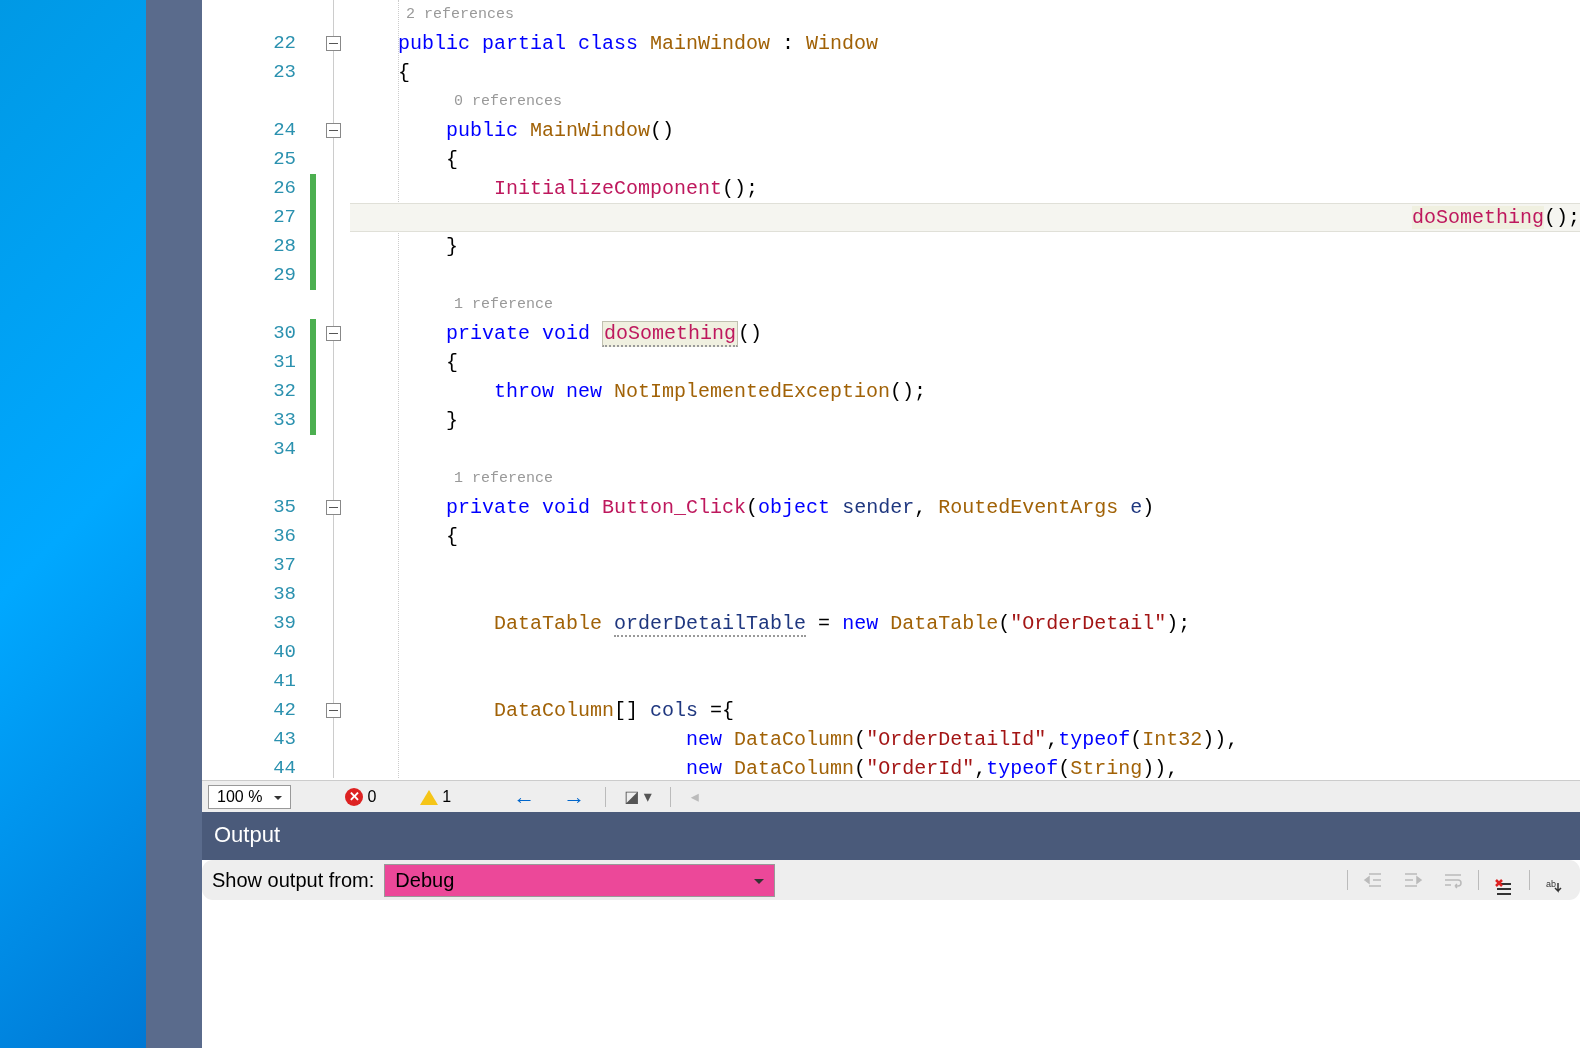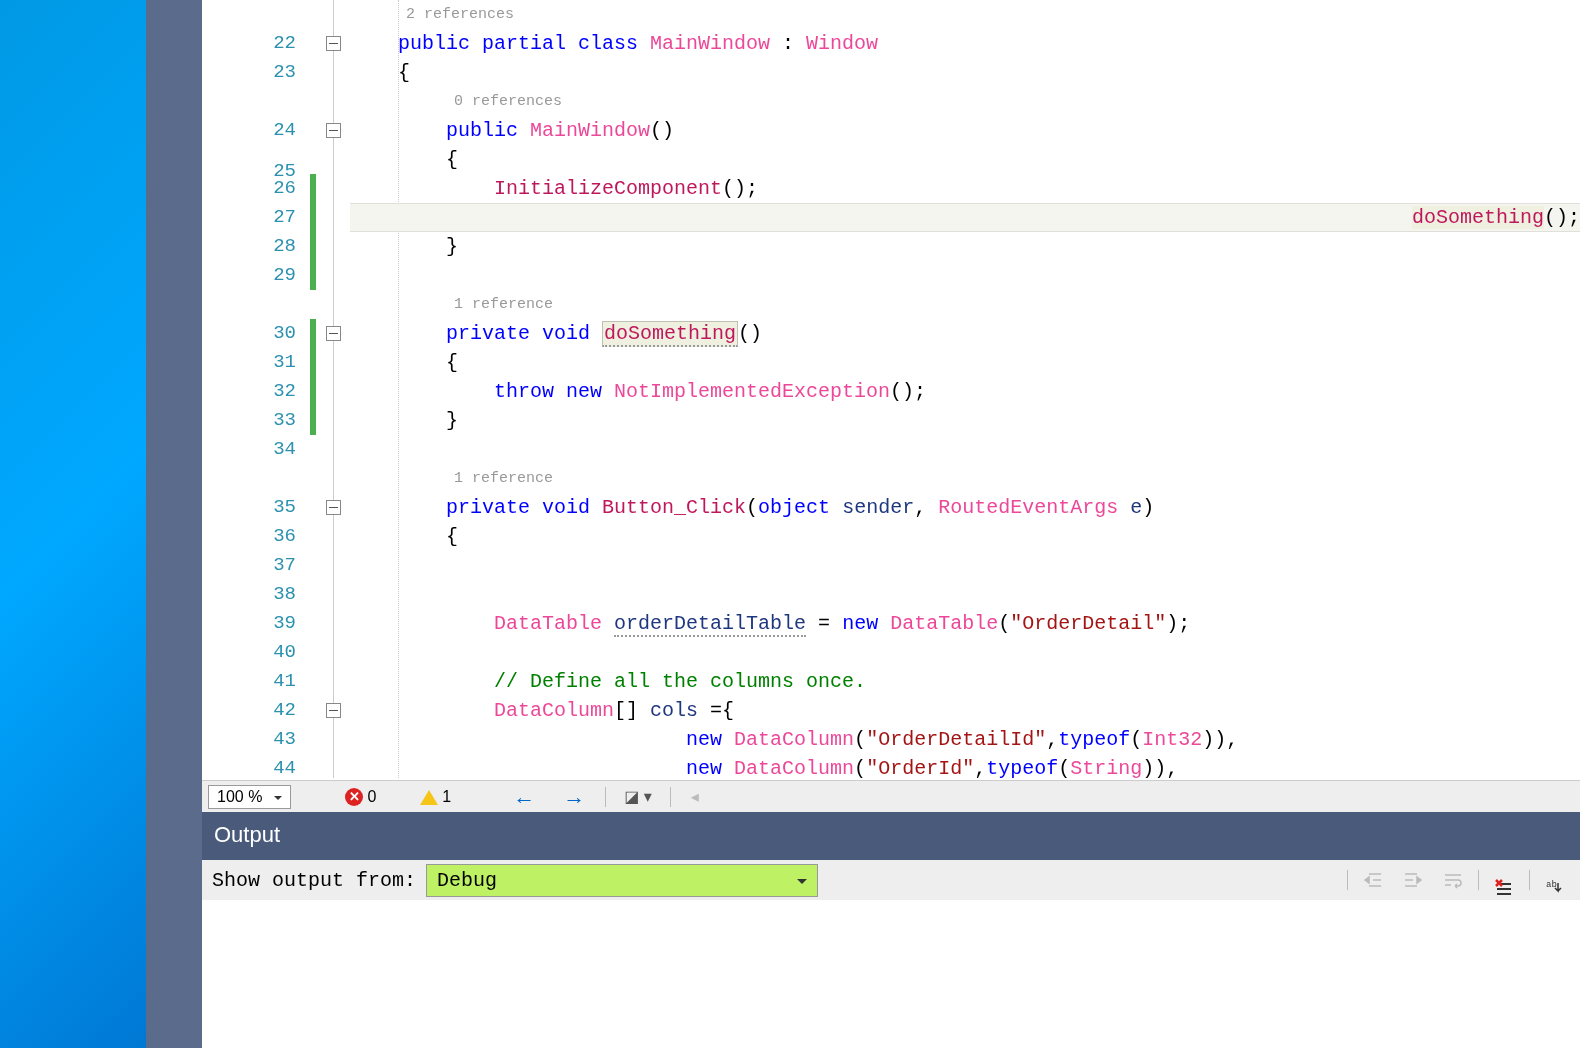--- a/index.html
+++ b/index.html
@@ -89,21 +89,21 @@
   height: 29px;
   line-height: 29px;
 }
 .guide {
   position: absolute;
   top: 0; bottom: 0;
   border-left: 1px dotted #ccc;
   width: 0;
 }
 .kw { color: #0000ff; }
-.type { color: #ec4899; }
+.type { color: #a16207; }
 .method { color: #be185d; }
 .str { color: #a31515; }
 .comment { color: #008000; }
 .ident { color: #1f377f; }
 .highlight-line {
   position: absolute;
   left: 0; right: 0;
   height: 29px;
   background: #f5f5f0;
   border-top: 1px solid #e0e0d8;
@@ -158,27 +158,28 @@
   font-size: 22px;
   padding: 10px 12px;
 }
 .output-toolbar {
   position: absolute;
   left: 202px; right: 0; top: 860px;
   height: 40px;
   background: #eee;
   display: flex;
   align-items: center;
-  font-family: Liberation Mono, monospace;
+  font-family: Liberation Sans, sans-serif;
   font-size: 20px;
   padding: 0 10px;
   gap: 10px;
+  border-radius: 11px;
 }
 .output-dropdown {
-  background: #bef264;
+  background: #ec4899;
   border: 1px solid #999;
   padding: 4px 320px 4px 10px;
   position: relative;
 }
 .output-dropdown::after {
   content: '';
   position: absolute;
   right: 10px; top: 14px;
   border: 5px solid transparent;
   border-top-color: #333;
@@ -197,21 +198,21 @@
 <body>
 
 <div class="desktop-bg"></div>
 <div class="window-border"></div>
 
 <div class="editor-area">
   <div class="gutter" id="gutter">
       <div class="line-num" style="position: absolute; top: 29px; right: 14px;">22</div>
       <div class="line-num" style="position: absolute; top: 58px; right: 14px;">23</div>
       <div class="line-num" style="position: absolute; top: 116px; right: 14px;">24</div>
-      <div class="line-num" style="position: absolute; top: 157px; right: 14px;">25</div>
+      <div class="line-num" style="position: absolute; top: 145px; right: 14px;">25</div>
       <div class="line-num" style="position: absolute; top: 174px; right: 14px; text-align: center;">26</div>
       <div class="line-num" style="position: absolute; top: 203px; right: 14px;">27</div>
       <div class="line-num" style="position: absolute; top: 232px; right: 14px;">28</div>
       <div class="line-num" style="position: absolute; top: 261px; right: 14px;">29</div>
       <div class="line-num" style="position: absolute; top: 319px; right: 14px;">30</div>
       <div class="line-num" style="position: absolute; top: 348px; right: 14px;">31</div>
       <div class="line-num" style="position: absolute; top: 377px; right: 14px;">32</div>
       <div class="line-num" style="position: absolute; top: 406px; right: 14px;">33</div>
       <div class="line-num" style="position: absolute; top: 435px; right: 14px;">34</div>
       <div class="line-num" style="position: absolute; top: 493px; right: 14px;">35</div>
@@ -260,21 +261,20 @@
       <div class="code-line" style="position: absolute; top: 319px; left: 0px; right: 0px;">        <span class="kw">private </span><span class="kw">void </span><span class="method boxed dotted-under">doSomething</span><span>()</span></div>
       <div class="code-line" style="position: absolute; top: 348px; left: 0px; right: 0px;">        <span>{</span></div>
       <div class="code-line" style="position: absolute; top: 377px; left: 0px; right: 0px;">            <span class="kw">throw </span><span class="kw">new </span><span class="type">NotImplementedException</span><span>();</span></div>
       <div class="code-line" style="position: absolute; top: 406px; left: 0px; right: 0px;">        <span>}</span></div>
       <div class="code-line" style="position: absolute; top: 435px; left: 0px; right: 0px;">        </div>
       <div class="codelens" style="top: 464px; left: 104px;">1 reference</div>
       <div class="code-line" style="position: absolute; top: 493px; left: 0px; right: 0px;">        <span class="kw">private </span><span class="kw">void </span><span class="method">Button_Click</span><span>(</span><span class="kw">object</span><span> </span><span class="ident">sender</span><span>, </span><span class="type">RoutedEventArgs</span><span> </span><span class="ident">e</span><span>)</span></div>
       <div class="code-line" style="position: absolute; top: 522px; left: 0px; right: 0px;">        <span>{</span></div>
       <div class="code-line" style="position: absolute; top: 609px; left: 0px; right: 0px;">            <span class="type">DataTable</span><span> </span><span class="ident dotted-under">orderDetailTable</span><span> = </span><span class="kw">new </span><span class="type">DataTable</span><span>(</span><span class="str">"OrderDetail"</span><span>);</span></div>
       <div class="code-line" style="position: absolute; top: 638px; left: 0px; right: 0px;">            </div>
-      <div class="code-line" style="position: absolute; top: 667px; left: 0px; right: 0px;">            <span class="comment">// Define all the columns once.</span></div>
       <div class="code-line" style="position: absolute; top: 696px; left: 0px; right: 0px;">            <span class="type">DataColumn</span><span>[] </span><span class="ident">cols</span><span> ={</span></div>
       <div class="code-line" style="position: absolute; top: 725px; left: 0px; right: 0px;">                            <span class="kw">new </span><span class="type">DataColumn</span><span>(</span><span class="str">"OrderDetailId"</span><span>,</span><span class="kw">typeof</span><span>(</span><span class="type">Int32</span><span>)),</span></div>
       <div class="code-line" style="position: absolute; top: 754px; left: 0px; right: 0px;">                            <span class="kw">new </span><span class="type">DataColumn</span><span>(</span><span class="str">"OrderId"</span><span>,</span><span class="kw">typeof</span><span>(</span><span class="type">String</span><span>)),</span></div>
     </div>
 </div>
 
 <div class="status-bar">
   <div class="zoom-box">100 %</div>
   <span style="width:30px"></span>
   <span class="stat-icon">

